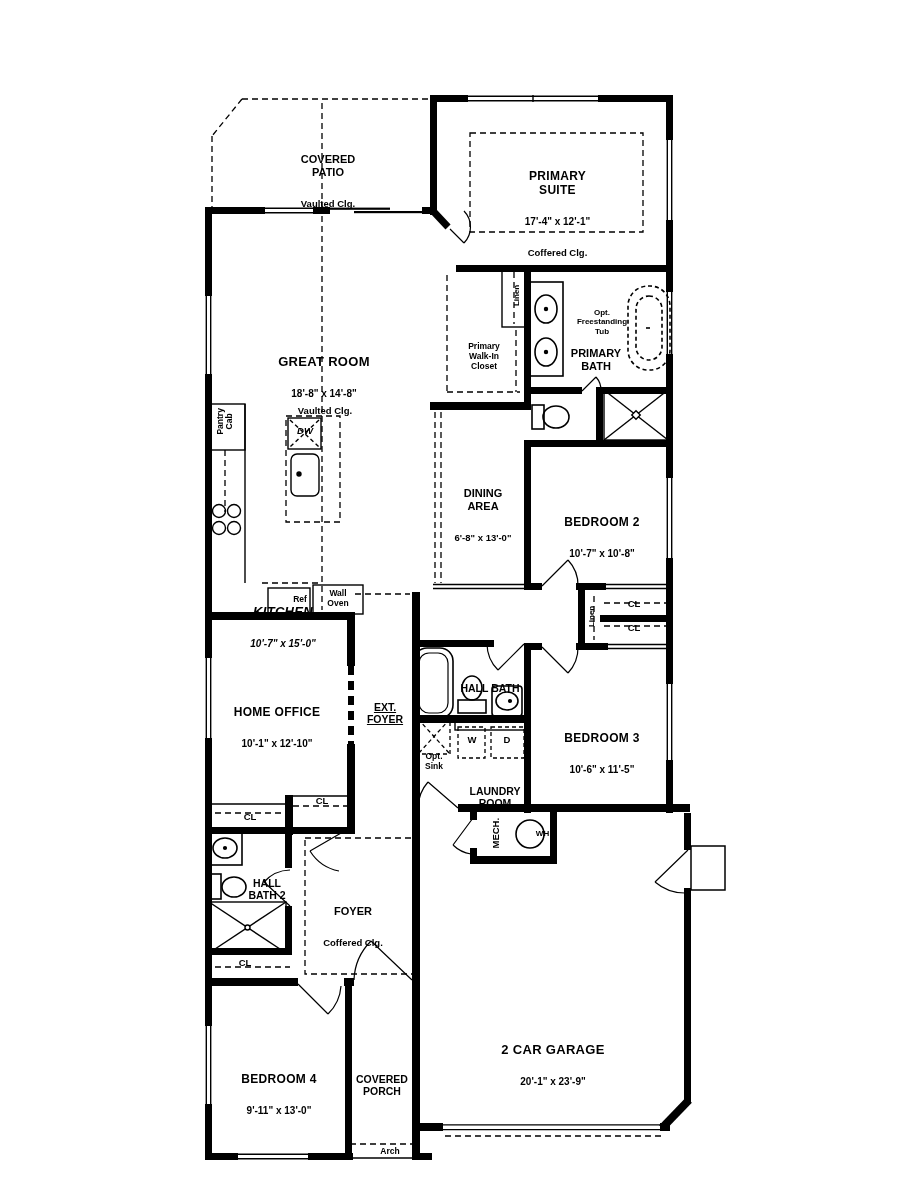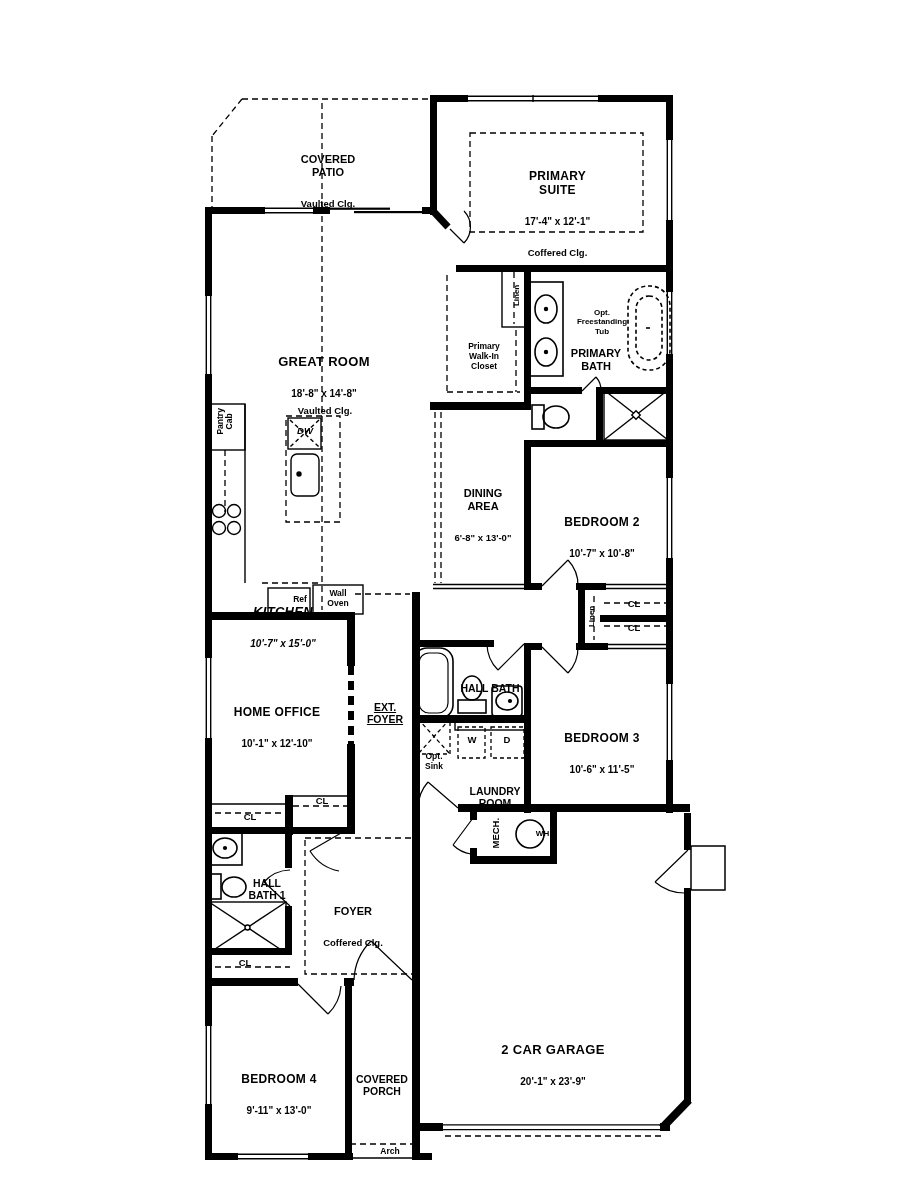--- a/index.html
+++ b/index.html
@@ -371,21 +371,21 @@
     <span class="d10">10'-6" x 11'-5"</span>
   </div>
 
   <div class="lbl" style="left:458px;top:766px;width:74px;">
     <span class="n10">LAUNDRY
 ROOM</span>
   </div>
 
   <div class="lbl" style="left:238px;top:858px;width:58px;">
     <span class="n10">HALL
-BATH 1</span>
+BATH 2</span>
   </div>
 
   <div class="lbl" style="left:316px;top:886px;width:74px;">
     <span class="n11">FOYER</span>
     <span class="n9">Coffered Clg.</span>
   </div>
 
   <div class="lbl" style="left:490px;top:976px;width:126px;">
     <span class="n13">2 CAR GARAGE</span>
     <span class="d10">20'-1" x 23'-9"</span>

